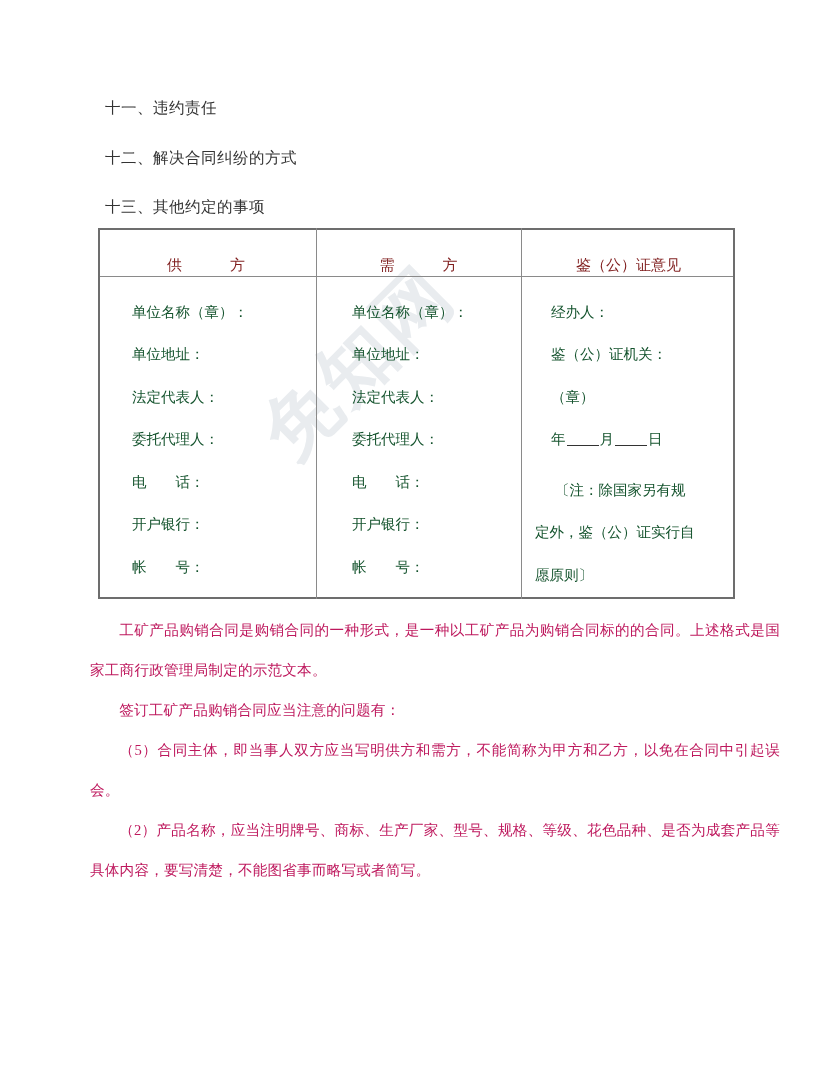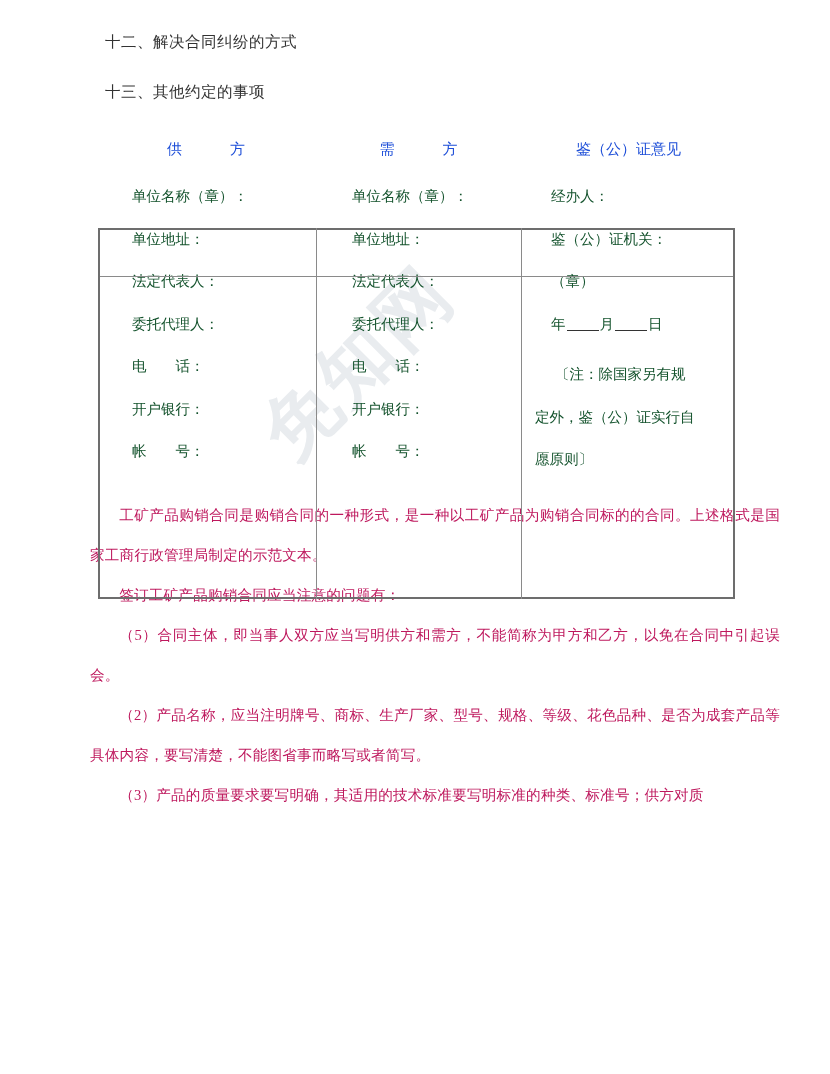--- a/index.html
+++ b/index.html
@@ -75,21 +75,21 @@
     vertical-align: top;
     background: transparent;
   }
   .col-a { width: 220px; }
   .col-b { width: 205px; }
   .col-c { width: 215px; }
 
   .sig-head-cell {
     text-align: center;
     font-size: 15px;
-    color: #1d4ed8;
+    color: #7f1d1d;
     padding: 13px 0 16px 0;
   }
   .sig-head-cell .sp { display: inline-block; width: 48px; }
 
   .sig-body-cell {
     padding: 14px 0 16px 0;
   }
   .sig-line {
     font-size: 14.5px;
     color: #14532d;
@@ -136,20 +136,21 @@
 </style>
 </head>
 <body>
 
 <div id="page">
 
   <div id="watermark">免知网</div>
 
   <div id="content">
 
+    <div class="section-heading h-1">十一、违约责任</div>
     <div class="section-heading h-2">十二、解决合同纠纷的方式</div>
     <div class="section-heading h-3">十三、其他约定的事项</div>
 
     <div id="sig-table-wrap">
       <table class="sig-table">
         <tbody>
             <tr>
           <td class="col-a sig-head-cell">
             <span>供</span><span class="sp"></span><span>方</span>
           </td>
@@ -189,21 +190,20 @@
         </tr>
       </tbody>
         </table>
     </div>
 
     <div id="body-text">
       <p class="para indent">工矿产品购销合同是购销合同的一种形式，是一种以工矿产品为购销合同标的的合同。上述格式是国家工商行政管理局制定的示范文本。</p>
       <p class="para indent">签订工矿产品购销合同应当注意的问题有：</p>
       <p class="para indent">（5）合同主体，即当事人双方应当写明供方和需方，不能简称为甲方和乙方，以免在合同中引起误会。</p>
       <p class="para indent">（2）产品名称，应当注明牌号、商标、生产厂家、型号、规格、等级、花色品种、是否为成套产品等具体内容，要写清楚，不能图省事而略写或者简写。</p>
-      <p class="para indent">（3）产品的质量要求要写明确，其适用的技术标准要写明标准的种类、标准号；供方对质</p>
     </div>
 
   </div>
 
   <div class="rule thick" style="left:98px; top:228px; width:637px; height:1.6px;"></div>
   <div class="rule" style="left:98px; top:276px; width:637px; height:1.2px;"></div>
   <div class="rule thick" style="left:98px; top:597px; width:637px; height:1.6px;"></div>
   <div class="rule thick" style="left:98px; top:228px; width:1.6px; height:371px;"></div>
   <div class="rule thick" style="left:733px; top:228px; width:1.6px; height:371px;"></div>
   <div class="rule" style="left:316px; top:228px; width:1.3px; height:371px;"></div>

